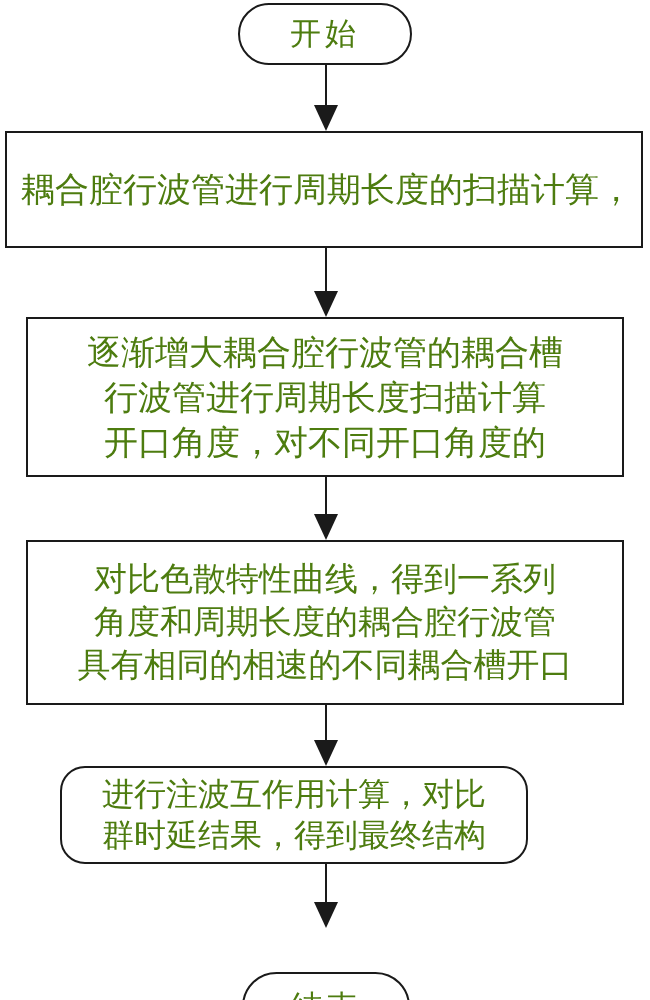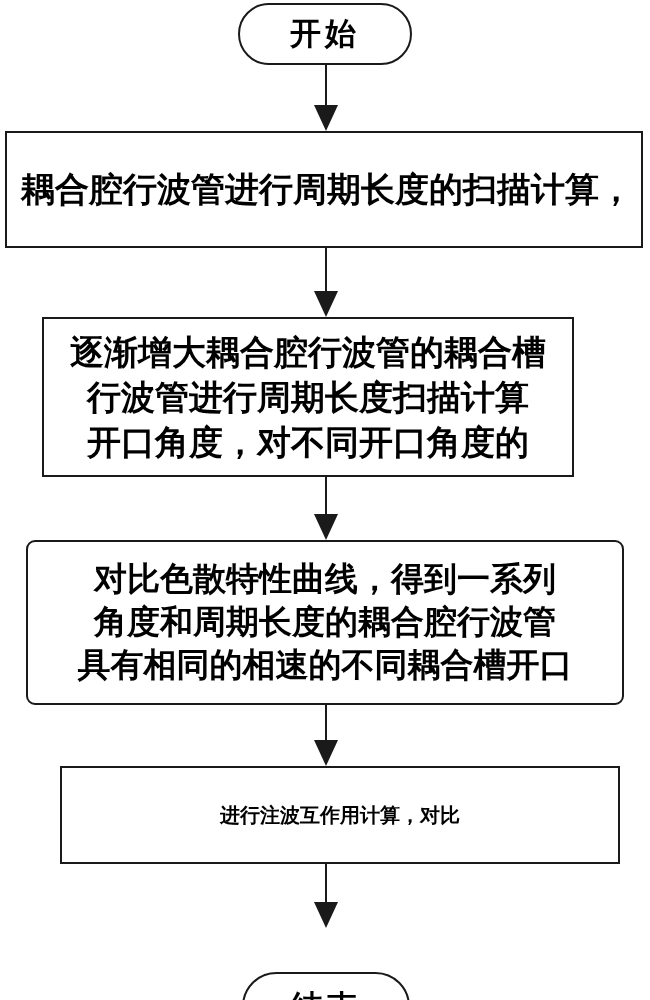--- a/index.html
+++ b/index.html
@@ -6,23 +6,22 @@
     margin: 0;
     padding: 0;
     background: #ffffff;
   }
   .canvas {
     position: relative;
     width: 650px;
     height: 1000px;
     background: #ffffff;
     font-family: "Liberation Serif", "DejaVu Serif", serif;
-    color: #000000;
+    color: #4d7c0f;
     overflow: hidden;
-    font-weight: bold;
   }
   .terminator {
     position: absolute;
     border: 2px solid #1a1a1a;
     background: #ffffff;
     display: flex;
     align-items: center;
     justify-content: center;
     box-sizing: border-box;
     font-size: 31px;
@@ -63,23 +62,23 @@
     bottom: 0;
     width: 0;
     height: 0;
     border-left: 12px solid transparent;
     border-right: 12px solid transparent;
     border-top: 26px solid #1a1a1a;
   }
   #start-node   { left: 238px; top: 3px;   width: 174px; height: 62px; border-radius: 32px; }
   #end-node     { left: 242px; top: 972px; width: 168px; height: 69px; border-radius: 35px; }
   #step1-node   { left: 5px;   top: 131px; width: 638px; height: 117px; font-size: 34px; line-height: 41px; padding-left: 14px; padding-right: 6px; }
-  #step2-node   { left: 26px;  top: 317px; width: 532px; height: 160px; font-size: 34px; line-height: 45px; margin-left: 16px; }
-  #step3-node   { left: 26px;  top: 540px; width: 598px; height: 165px; font-size: 33px; line-height: 43px; border-radius: 9px; }
-  #step4-node   { left: 60px;  top: 766px; width: 560px; height: 98px;  font-size: 20px; line-height: 41px; }
+  #step2-node   { left: 26px;  top: 317px; width: 598px; height: 160px; font-size: 34px; line-height: 45px; }
+  #step3-node   { left: 26px;  top: 540px; width: 598px; height: 165px; font-size: 33px; line-height: 43px; }
+  #step4-node   { left: 60px;  top: 766px; width: 468px; height: 98px;  font-size: 32px; line-height: 41px; border-radius: 25px; }
   #arrow-1 { left: 313px; top: 65px;  height: 66px; }
   #arrow-2 { left: 313px; top: 248px; height: 69px; }
   #arrow-3 { left: 313px; top: 477px; height: 63px; }
   #arrow-4 { left: 313px; top: 705px; height: 61px; }
   #arrow-5 { left: 313px; top: 864px; height: 64px; }
   #arrow-1 .shaft { height: 44px; }
   #arrow-2 .shaft { height: 47px; }
   #arrow-3 .shaft { height: 41px; }
   #arrow-4 .shaft { height: 39px; }
   #arrow-5 .shaft { height: 42px; }
@@ -124,20 +123,21 @@
     <div class="line">具有相同的相速的不同耦合槽开口</div>
   </div>
 
   <div id="arrow-4" class="arrow">
     <div class="shaft"></div>
     <div class="head"></div>
   </div>
 
   <div id="step4-node" class="process proc-center">
     <div class="line">进行注波互作用计算，对比</div>
+    <div class="line">群时延结果，得到最终结构</div>
   </div>
 
   <div id="arrow-5" class="arrow">
     <div class="shaft"></div>
     <div class="head"></div>
   </div>
 
   <div id="end-node" class="terminator">
     <span>结束</span>
   </div>

